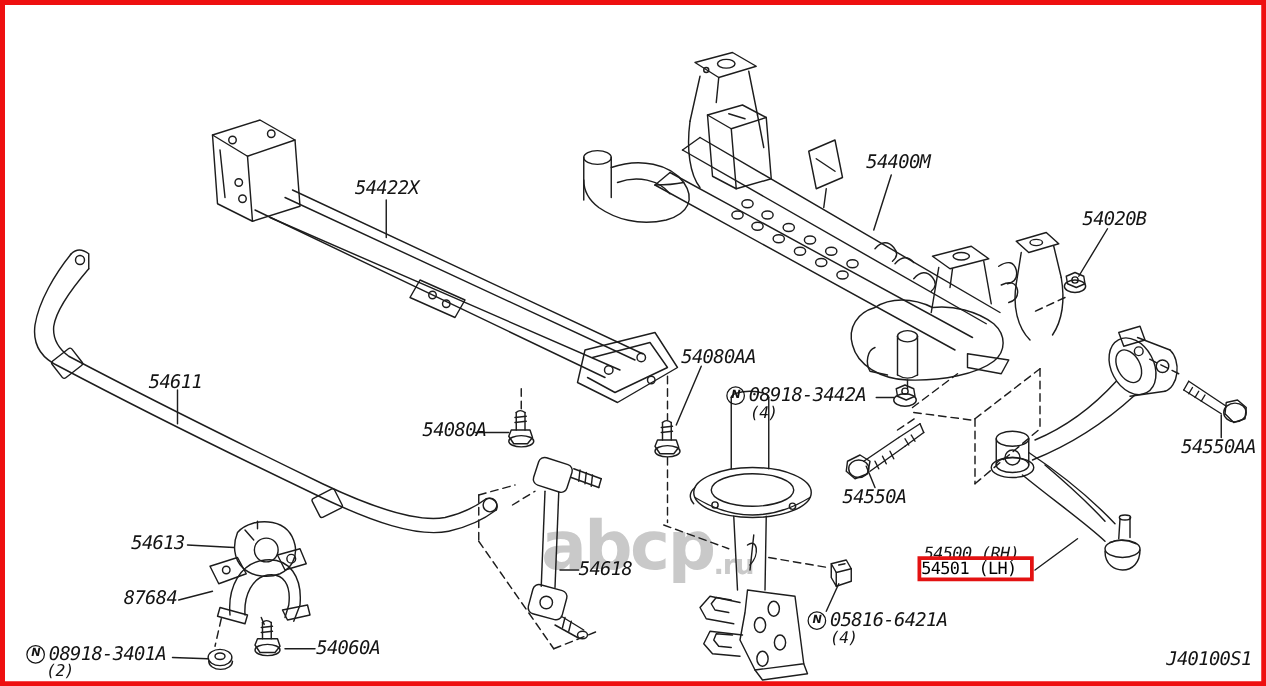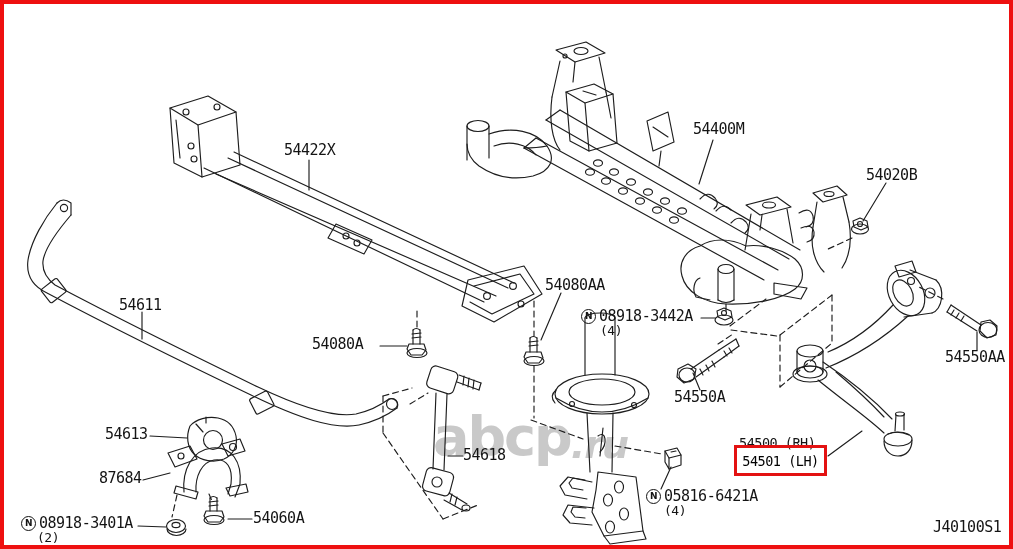--- a/index.html
+++ b/index.html
@@ -15,43 +15,43 @@
   }
   #frame-border{
     position:absolute;inset:0;border:4px solid var(--frame);
     box-sizing:border-box;z-index:4;pointer-events:none;
   }
   #drawing{position:absolute;left:0;top:0;z-index:2;}
   #drawing *{vector-effect:non-scaling-stroke;}
   .lbl{
     position:absolute;z-index:3;white-space:nowrap;
     font-size:15px;line-height:1.05;color:#141414;letter-spacing:-0.5px;
-    display:flex;align-items:center;
+    display:flex;align-items:center;font-style:italic;
   }
   .lbl-sm{font-size:13.5px;letter-spacing:-0.5px;}
   .qty{font-size:13px;}
   .ncirc{
     display:inline-flex;width:13px;height:13px;border:1.3px solid #141414;
     border-radius:50%;align-items:center;justify-content:center;
     font-size:9px;font-weight:bold;margin-right:3px;flex:0 0 auto;
     font-family:"DejaVu Sans","Liberation Sans",sans-serif;color:#141414;
   }
   #highlight-box{
-    position:absolute;left:734px;top:445px;width:93px;height:31px;
+    position:absolute;left:734px;top:445px;width:93px;height:20px;
     border:3px solid var(--highlight);box-sizing:border-box;z-index:3;
-    display:flex;align-items:center;justify-content:center;
+    display:flex;align-items:center;justify-content:flex-start;
   }
   #watermark{
     position:absolute;left:433px;top:410px;z-index:1;
     font-family:"DejaVu Sans","Liberation Sans",sans-serif;
     color:var(--wm);display:flex;align-items:flex-end;letter-spacing:-2px;
     font-weight:bold;
   }
   #watermark .wm-main{font-size:54px;line-height:1;}
-  #watermark .wm-suffix{font-size:38px;line-height:1;letter-spacing:-1px;font-style:italic;}
+  #watermark .wm-suffix{font-size:22px;line-height:1;letter-spacing:-1px;}
 </style>
 </head>
 <body>
 
 <div id="stage">
 
   <div id="watermark">
     <span class="wm-main">abcp</span>
     <span class="wm-suffix">.ru</span>
   </div>
@@ -378,21 +378,21 @@
   </div>
 
   <div class="lbl" style="left:866px;top:168px">
     <span>54020B</span>
   </div>
 
   <div class="lbl" style="left:119px;top:298px">
     <span>54611</span>
   </div>
 
-  <div class="lbl" style="left:312px;top:337px">
+  <div class="lbl" style="left:338px;top:337px">
     <span>54080A</span>
   </div>
 
   <div class="lbl" style="left:545px;top:278px">
     <span>54080AA</span>
   </div>
 
   <div class="lbl" style="left:581px;top:309px">
     <span class="ncirc">N</span>
     <span>08918-3442A</span>

